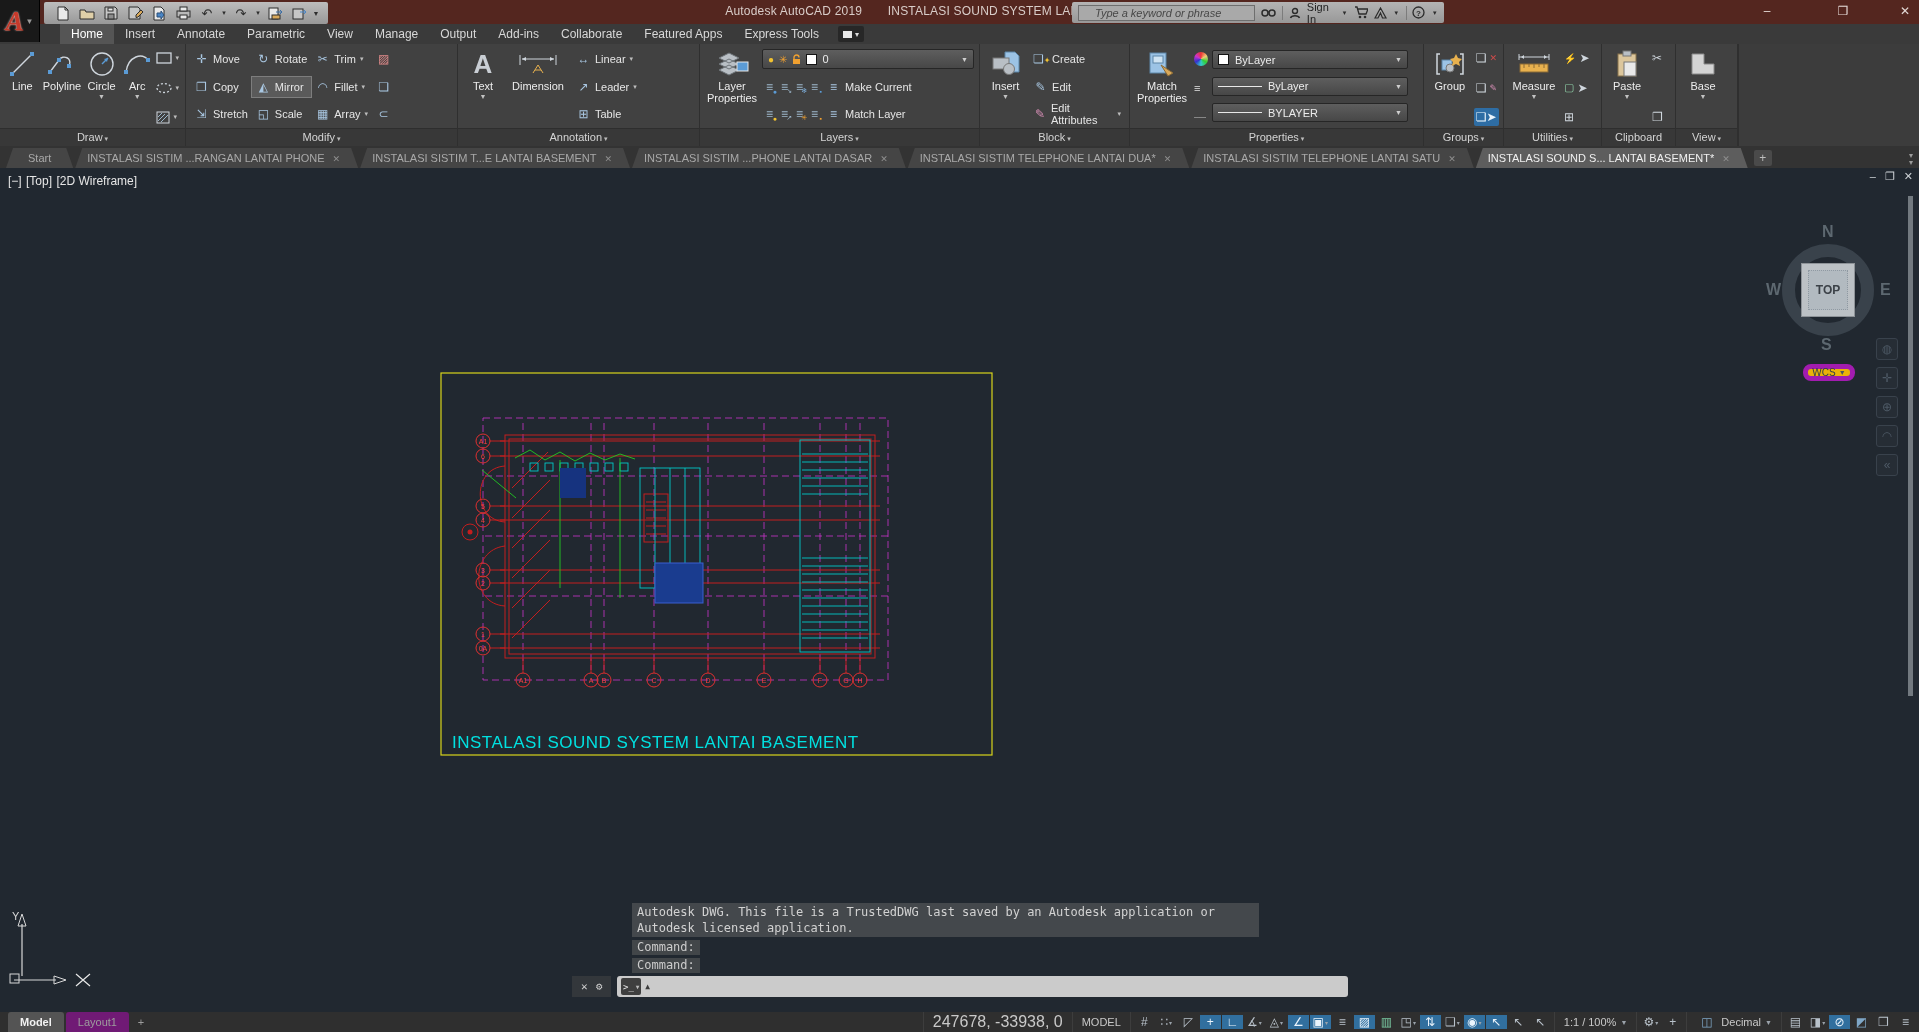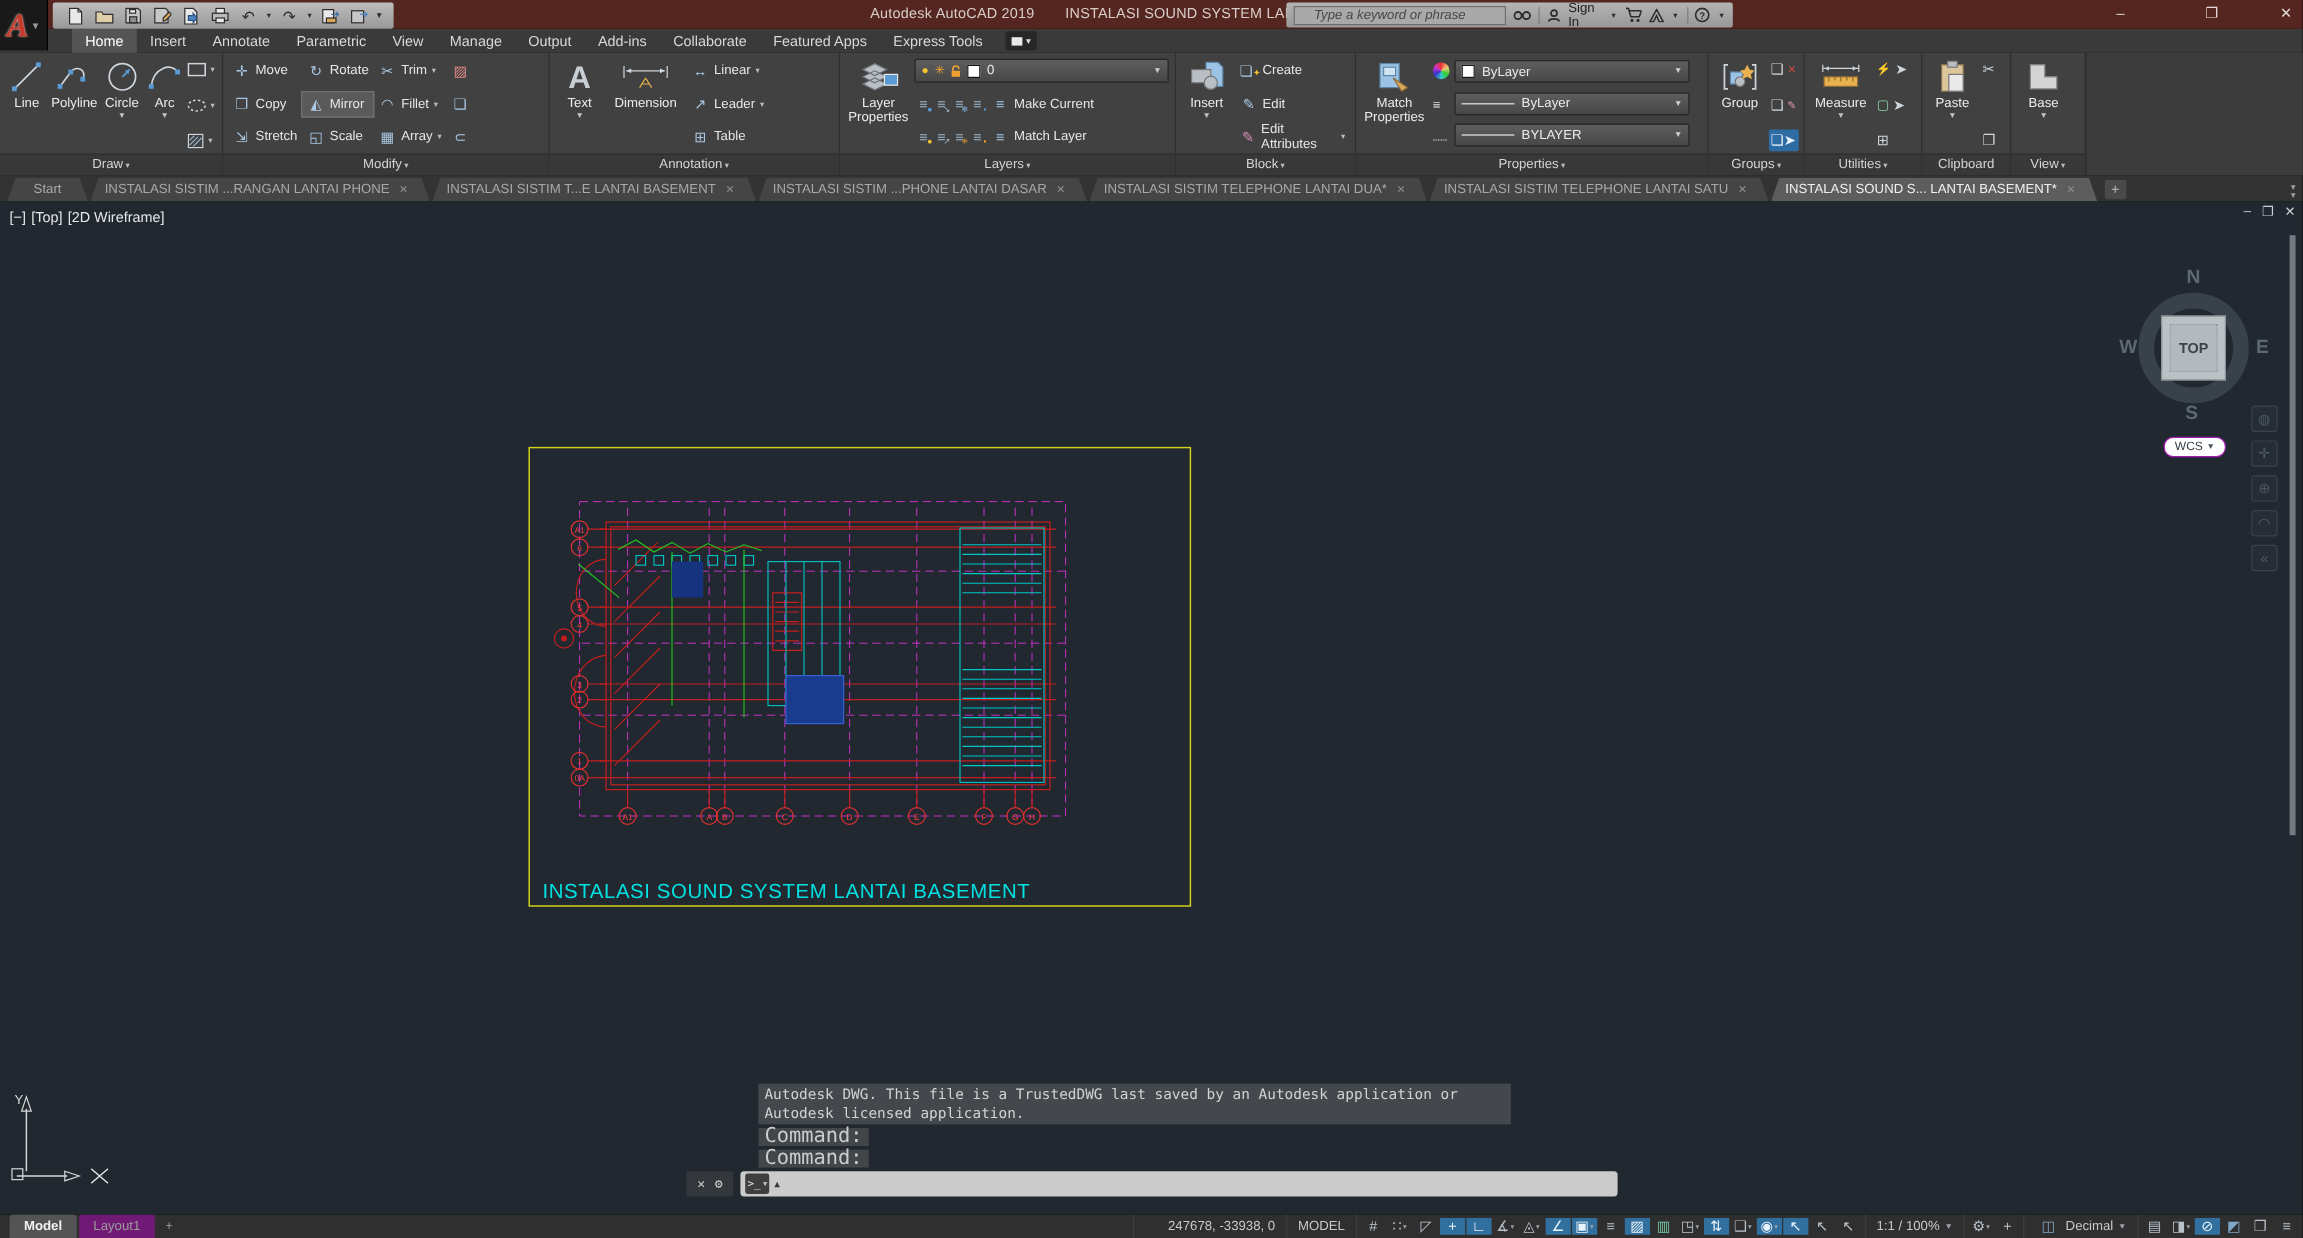--- a/index.html
+++ b/index.html
@@ -97,35 +97,35 @@
   .docwin { position:absolute; right:6px; top:2px; display:flex; gap:9px; color:#ccd1d5; font-size:11px; }
   .viewcube { position:absolute; left:1778px; top:60px; width:100px; height:150px; }
   .vc-ring { position:absolute; left:4px; top:16px; width:92px; height:92px; border-radius:50%;
              border:13px solid #39424b; }
   .vc-face { position:absolute; left:23px; top:35px; width:54px; height:54px; background:#bcc1c5;
              border:1px solid #8e9398; display:flex; align-items:center; justify-content:center; }
   .vc-face .inner { width:40px; height:40px; border:1px dotted #8f99a2; background:#b2bac0;
              display:flex; align-items:center; justify-content:center;
              font-size:12px; font-weight:bold; color:#3c4248; }
   .vc-l { position:absolute; font-size:16px; font-weight:bold; color:#5d6870; }
-  .wcs { position:absolute; left:1803px; top:196px; width:52px; height:17px; background:#ffffff;
-         border:1px solid #a21caf; border-radius:8px; font-size:10px; color:#333e47; display:flex;
+  .wcs { position:absolute; left:1803px; top:196px; width:52px; height:17px; background:#eab308;
+         border:5px solid #a21caf; border-radius:8px; font-size:10px; color:#333e47; display:flex;
          align-items:center; justify-content:center; gap:3px; }
   .wcs .dd-caret{ color:#4a555e; }
   .navstrip { position:absolute; left:1908px; top:28px; width:5px; height:500px; background:#b6bcc1; opacity:.55; }
   .navcol { position:absolute; left:1876px; top:170px; display:flex; flex-direction:column; gap:7px; }
   .navbtn { width:22px; height:22px; background:#262d35; border:1px solid #39424c; border-radius:3px;
             color:#4e5a66; font-size:12px; display:flex; align-items:center; justify-content:center; }
 
   
   .cmd { position:absolute; left:572px; top:735px; width:776px; font-family:"DejaVu Sans Mono", monospace; }
   .cmd-msg { position:absolute; left:60px; top:0; width:627px; background:rgba(110,110,110,.45);
              color:#d2d2d2; font-size:12px; line-height:16px; padding:1px 5px; }
   .cmd-line { position:absolute; left:60px; display:inline-block; background:rgba(95,95,95,.55);
-              color:#cccccc; font-size:17px; line-height:15px; padding:0 5px; }
+              color:#cccccc; font-size:12px; line-height:15px; padding:0 5px; }
   .cmd-input-row { position:absolute; left:0; top:73px; display:flex; align-items:center; height:21px; width:776px; }
   .cmd-tools { display:flex; align-items:center; gap:8px; background:rgba(70,70,70,.5);
                height:21px; padding:0 9px; color:#cfcfcf; font-size:11px; }
   .cmd-bar { flex:1; height:21px; background:#cbcbcb; border-radius:3px; margin-left:6px;
              display:flex; align-items:center; padding:0 4px; gap:4px; }
   .cmd-chip { width:20px; height:17px; background:#3f3f3f; border-radius:2px; color:#e8e8e8;
               font-size:9px; display:flex; align-items:center; justify-content:center; gap:2px; }
   .cmd-chip .dd-caret { color:#bbb; font-size:6px; }
   .cmd-bar input { flex:1; border:none; background:transparent; outline:none; font-style:italic;
                    font-size:12.5px; color:#3a3a3a; font-family:"DejaVu Sans Mono", monospace; }
@@ -133,21 +133,21 @@
   .cmd-up { color:#3a3a3a; font-size:8px; padding-right:2px; }
 
   
   .statusbar { height:20px; background:#2f2f2f; display:flex; align-items:stretch; flex:0 0 auto; font-size:11px; }
   .sb-left { display:flex; align-items:stretch; padding-left:8px; }
   .sb-tab { padding:0 12px; line-height:20px; color:#9d9d9d; background:#701a75; border-radius:3px 3px 0 0; margin-right:2px; }
   .sb-tab.active { background:#545454; color:#f2f2f2; font-weight:bold; }
   .sb-plus { width:20px; text-align:center; line-height:20px; color:#9d9d9d; }
   .sb-right { margin-left:auto; display:flex; align-items:stretch; }
   .sb-chip { display:flex; align-items:center; padding:0 9px; color:#c9c9c9; border-left:1px solid #3d3d3d; gap:4px; }
-  .sb-chip.coords { min-width:128px; justify-content:flex-end; font-size:11px; }
+  .sb-chip.coords { min-width:128px; justify-content:flex-end; font-size:16px; }
   .sic { width:21px; display:flex; align-items:center; justify-content:center; color:#b9c2cb; font-size:12px; position:relative; }
   .sic.car::after { content:"▾"; font-size:6px; color:#9aa2aa; margin-left:1px; }
   .sic.on { background:#316f9e; color:#eaf4fc; }
   .sic.grn { color:#79c9a2; }
   .sic.tint { color:#7fa7c7; }
   .sb-chip .dd-caret { color:#9aa2aa; }
 
   svg text { font-family:"Liberation Sans", sans-serif; }
 </style>
 </head>

